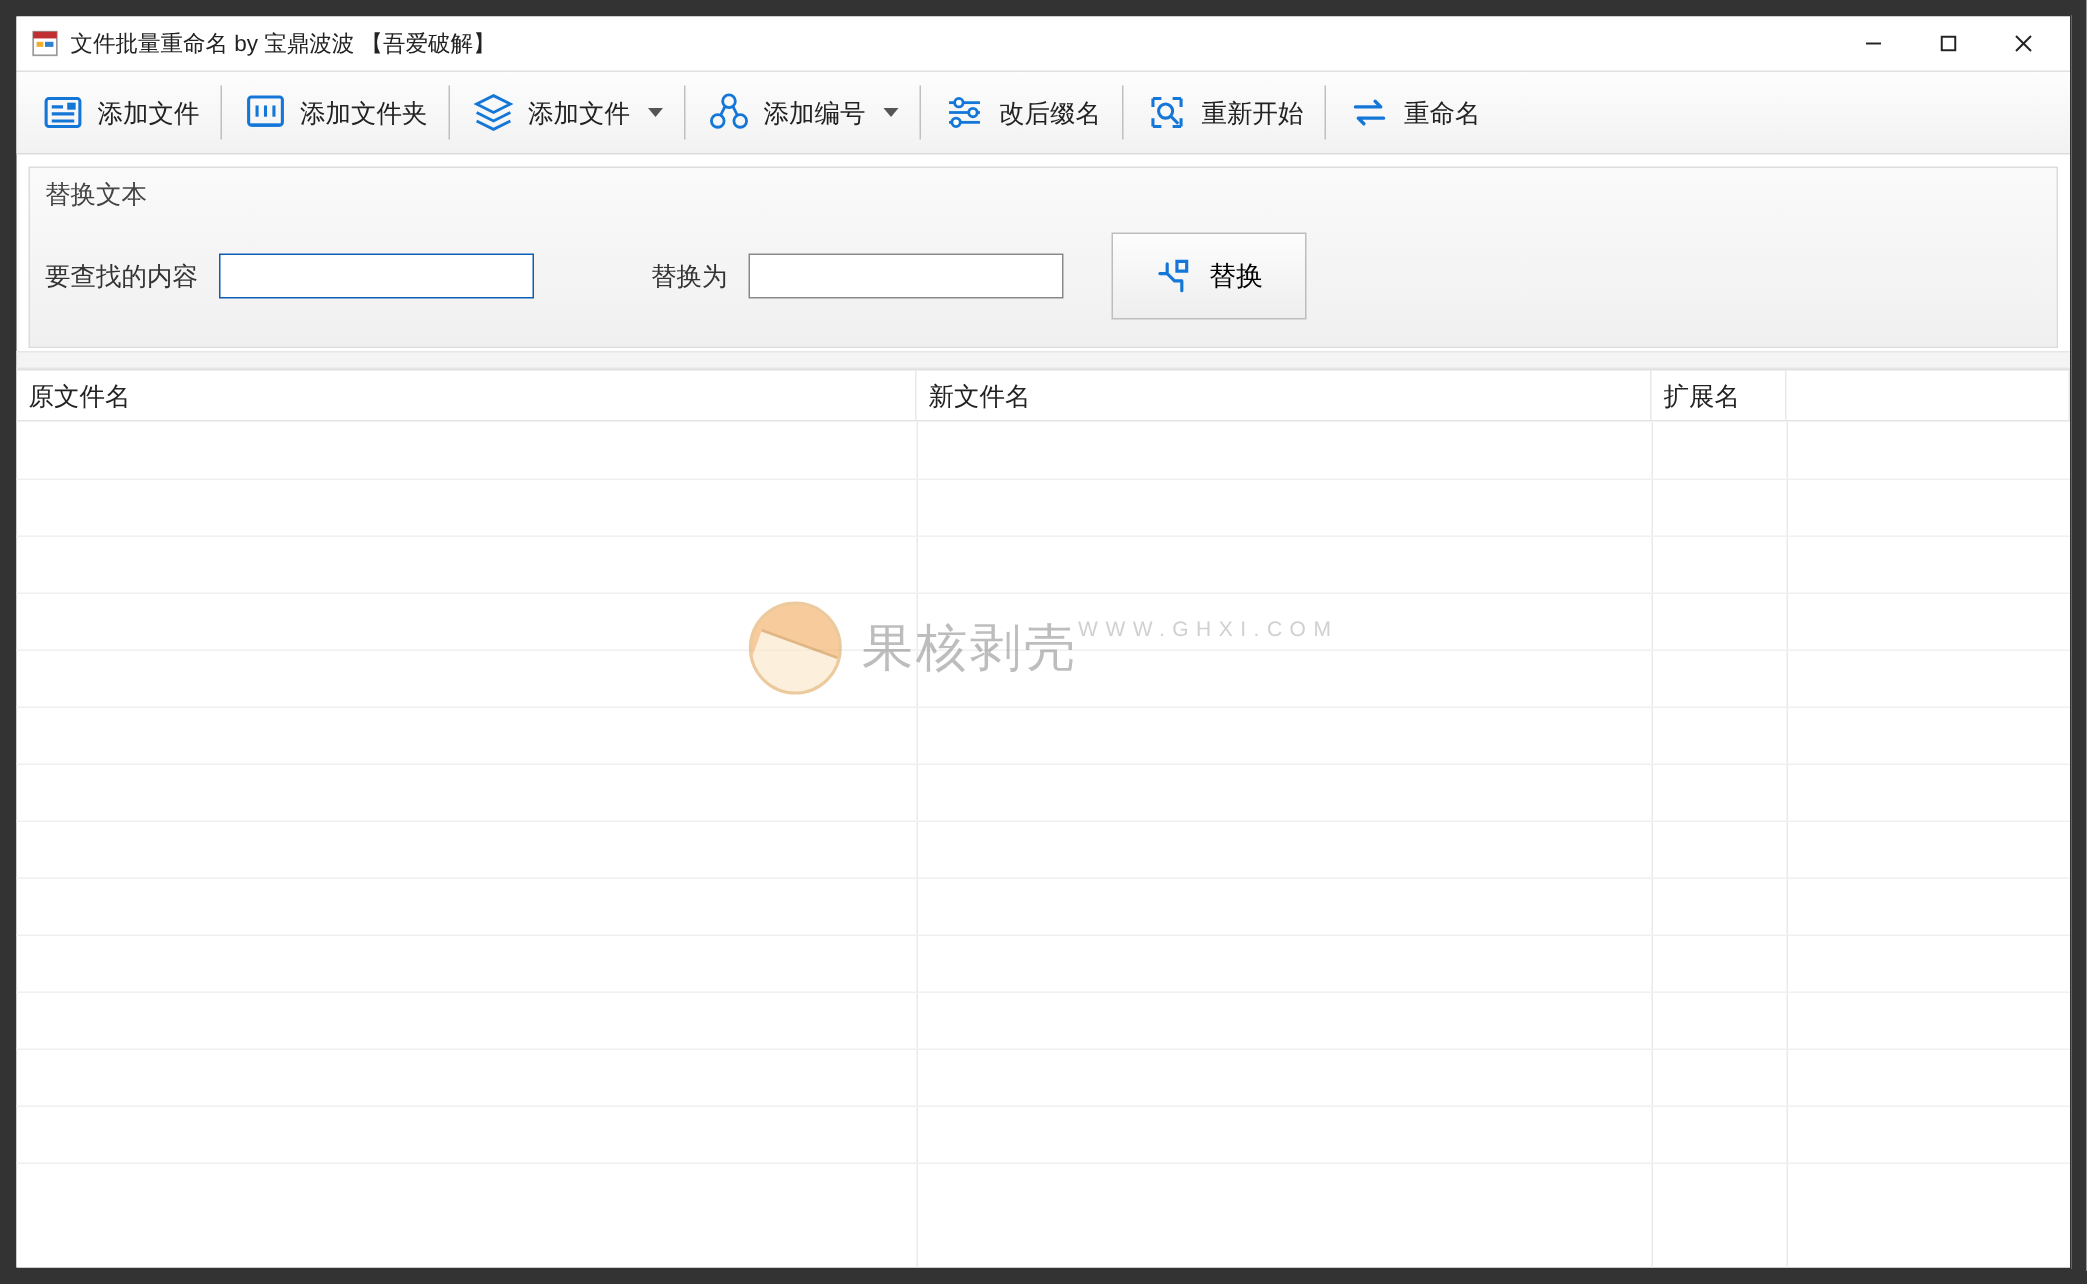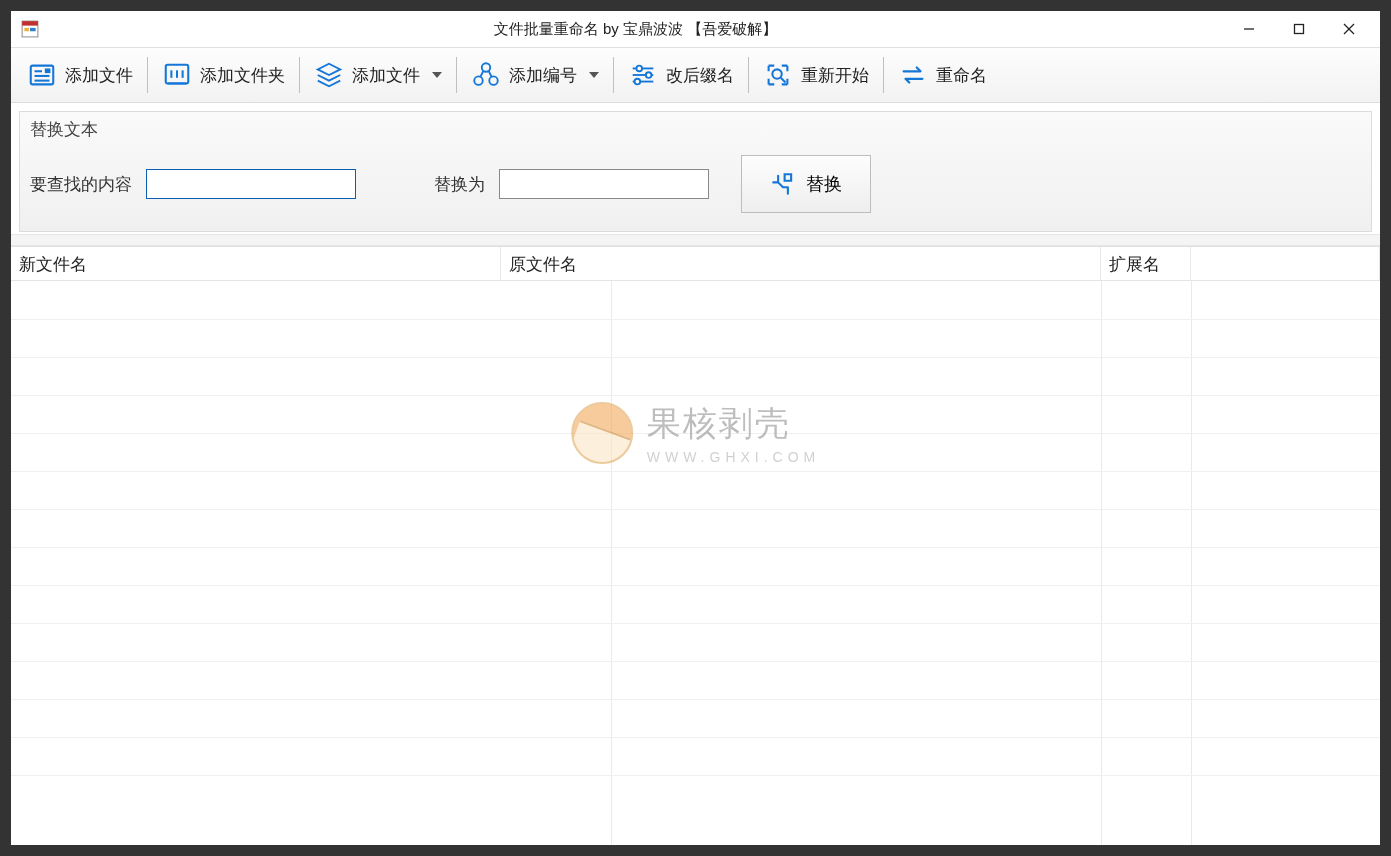--- a/index.html
+++ b/index.html
@@ -20,21 +20,20 @@
   flex-direction: column;
 }
 .titlebar {
   height: 36px;
   display: flex;
   align-items: center;
   padding: 0 6px 0 10px;
   background: #fff;
   font-size: 15px;
   color: #222;
-  text-align: center;
 }
 .titlebar .app-icon { width: 18px; height: 18px; margin-right: 8px; }
 .titlebar .title { flex: 1; }
 .win-controls { display: flex; }
 .win-btn {
   width: 50px; height: 32px;
   display: flex; align-items: center; justify-content: center;
   font-size: 14px; color: #222;
   cursor: pointer;
 }
@@ -149,21 +148,21 @@
   width: 62px; height: 62px; border-radius: 50%;
   background: #f2a24a;
   position: relative;
   overflow: hidden;
   border: 2px solid #dca050;
 }
 .wm-circle::after{
   content:""; position:absolute; left:-6px; top:28px; width:80px; height:60px;
   background:#fbe4c2; transform:rotate(20deg); border-top:2px solid #c97b1f;
 }
-.wm-text { display:flex; flex-direction:column; }
+.wm-text { display:flex; flex-direction:row; }
 .wm-main { font-size: 34px; color:#888; letter-spacing:2px; font-weight:500;}
 .wm-sub { font-size: 14px; color:#aaa; letter-spacing:5px; margin-top:2px;}
 </style>
 </head>
 <body>
 
 <div class="window">
 
   <div class="titlebar">
     <svg class="app-icon" viewBox="0 0 16 16">
@@ -288,22 +287,22 @@
           </svg>
         <span>替换</span>
       </button>
     </div>
   </div>
 
   <div class="gap-bar"></div>
 
   <div class="table-area">
     <div class="thead">
+      <div class="th th1">原文件名</div>
       <div class="th th2">新文件名</div>
-      <div class="th th1">原文件名</div>
       <div class="th th3">扩展名</div>
       <div class="th" style="flex:1"></div>
     </div>
     <div class="tbody">
       <div class="col-line" style="left:600px"></div>
       <div class="col-line" style="left:1090px"></div>
       <div class="col-line" style="left:1180px"></div>
       <div class="row-line" style="top:38px"></div>
       <div class="row-line" style="top:76px"></div>
       <div class="row-line" style="top:114px"></div>

